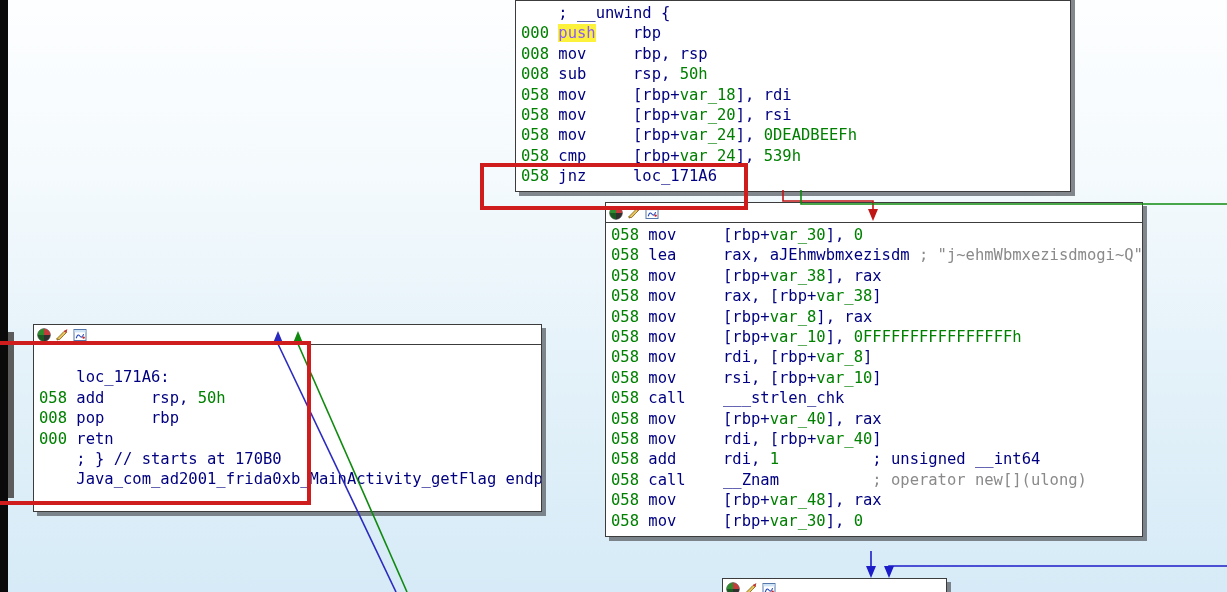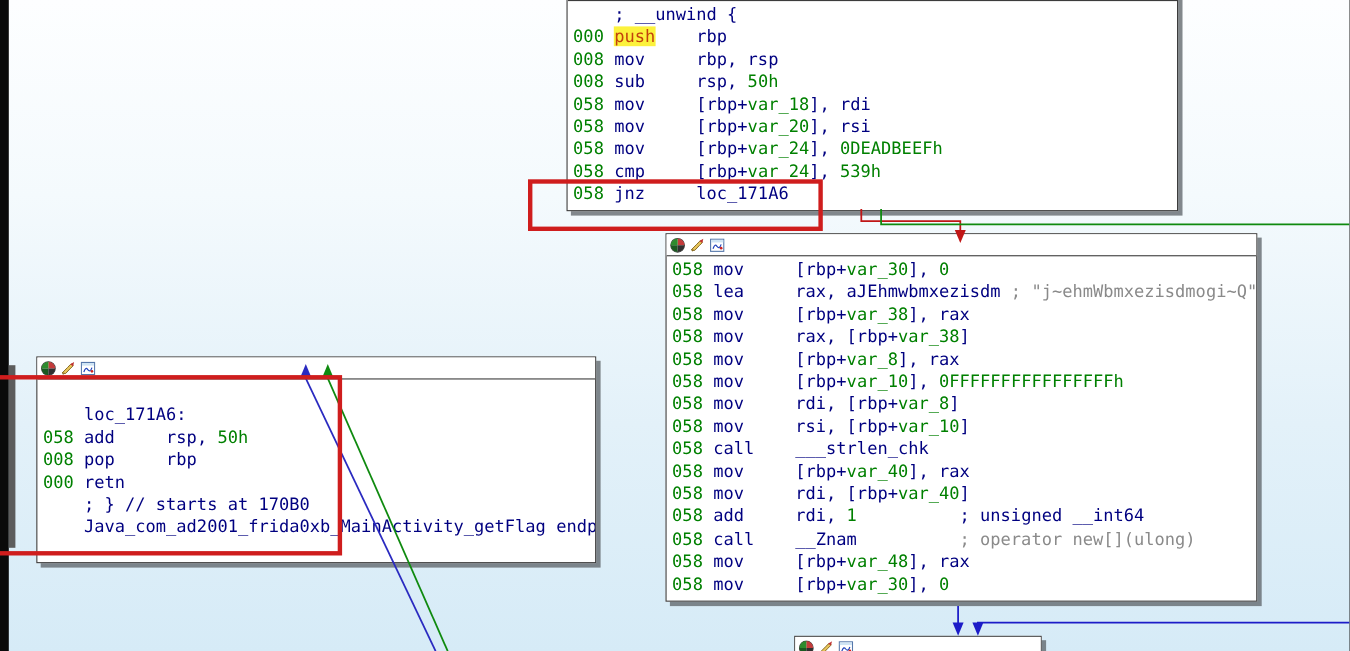--- a/index.html
+++ b/index.html
@@ -22,23 +22,23 @@
   }
   .tb svg{display:block;}
   .code{
     margin:0; padding:2px 0 0 5px;
     font:15.5px/20.4px "DejaVu Sans Mono","Liberation Mono",monospace;
     white-space:pre; color:#000080; overflow:hidden;
   }
   .c-g{color:#008000;text-align:right;}
   .c-v{color:#000080;text-align:center;}
   .c-y{color:#8a8a8a;}
-  .c-hl{color:#c2410c;background:#fcf23c;}
+  .c-hl{color:#8b5cf6;background:#fcf23c;}
   #block-entry{left:515px; top:-20px; width:554px; height:210px;}
-  #block-body {left:605px; top:212px; width:536px; height:333px;}
+  #block-body {left:605px; top:202px; width:536px; height:333px;}
   #block-exit {left:33px;  top:324px; width:507px; height:186px;}
   #block-loop {left:722px; top:578px; width:223px; height:40px;}
   #edge-layer{position:absolute;left:0;top:0;width:1227px;height:592px;z-index:6;pointer-events:none;}
   .anno{position:absolute;border:4px solid #cf1d1d;z-index:10;pointer-events:none;}
 </style>
 </head>
 <body>
 
 <div class="canvas">
   <div class="black-strip"></div>

